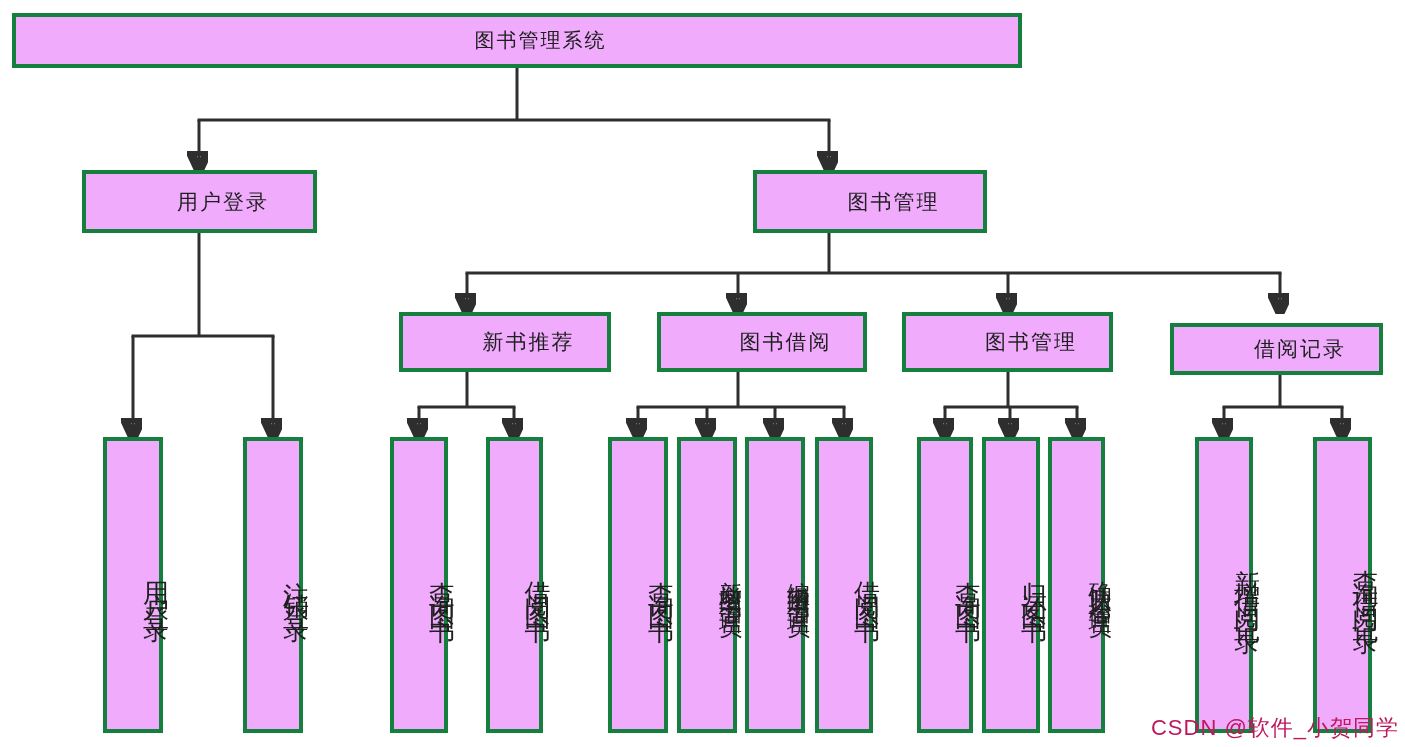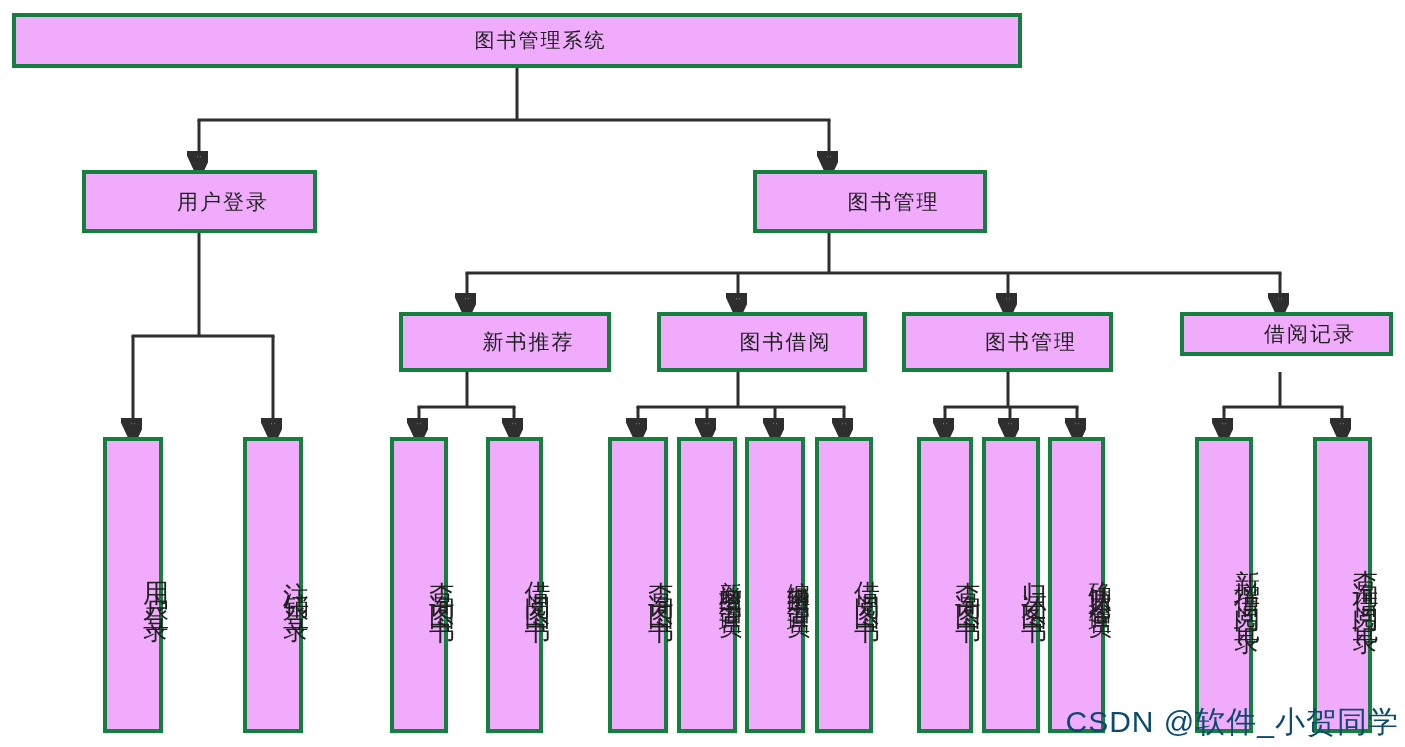--- a/index.html
+++ b/index.html
@@ -52,22 +52,22 @@
     line-height: 1;
   }
   .leaf.tight {
     font-size: 23px;
     letter-spacing: 5px;
   }
   #watermark {
     position: absolute;
     right: 6px;
     bottom: 4px;
-    font-size: 30px;
-    color: #0c4a6e;
+    font-size: 22px;
+    color: #be185d;
     letter-spacing: 1px;
     white-space: nowrap;
     z-index: 10;
   }
 </style>
 </head>
 <body>
 
 <div id="stage">
 
@@ -120,21 +120,21 @@
   </svg>
 
   <div class="box hlabel root-box" style="left:12px; top:13px; width:1010px; height:55px;">图书管理系统</div>
 
   <div class="box hlabel" style="left:82px; top:170px; width:235px; height:63px;">用户登录</div>
   <div class="box hlabel" style="left:712px; top:170px; width:234px; height:63px;margin-left:41px;">图书管理</div>
 
   <div class="box hlabel" style="left:363px; top:312px; width:212px; height:60px;margin-left:36px;">新书推荐</div>
   <div class="box hlabel" style="left:629px; top:312px; width:210px; height:60px;margin-left:28px;">图书借阅</div>
   <div class="box hlabel" style="left:902px; top:312px; width:211px; height:60px;">图书管理</div>
-  <div class="box hlabel" style="left:1170px; top:312px; width:213px; height:44px;margin-left:10px;">借阅记录</div>
+  <div class="box hlabel" style="left:1170px; top:323px; width:213px; height:52px;">借阅记录</div>
 
   <div class="box leaf" style="left:103px; top:437px; width:60px; height:296px;">用户登录</div>
   <div class="box leaf" style="left:243px; top:437px; width:60px; height:296px;">注销登录</div>
 
   <div class="box leaf" style="left:390px; top:437px; width:58px; height:296px;">查询图书</div>
   <div class="box leaf" style="left:486px; top:437px; width:57px; height:296px;">借阅图书</div>
 
   <div class="box leaf" style="left:608px; top:437px; width:60px; height:296px;">查询图书</div>
   <div class="box leaf tight" style="left:677px; top:437px; width:60px; height:296px;">新增图书（管理员）</div>
   <div class="box leaf tight" style="left:745px; top:437px; width:60px; height:296px;">编辑图书（管理员）</div>

